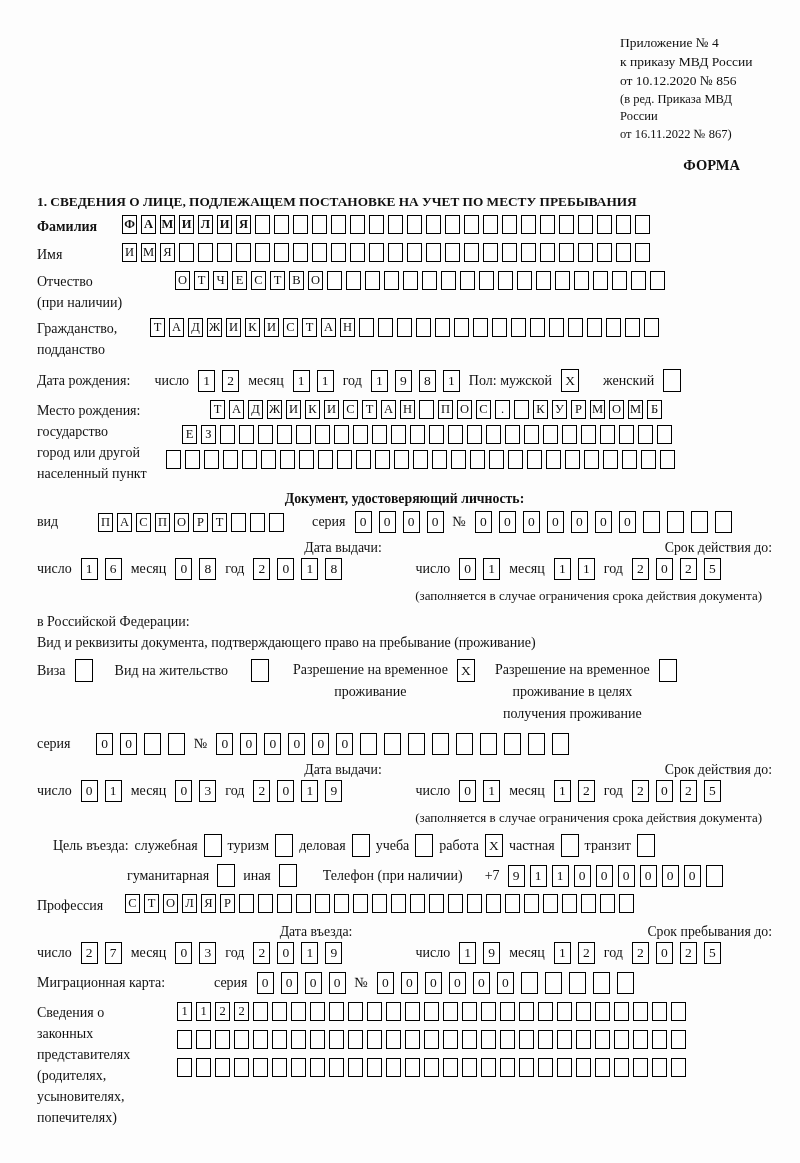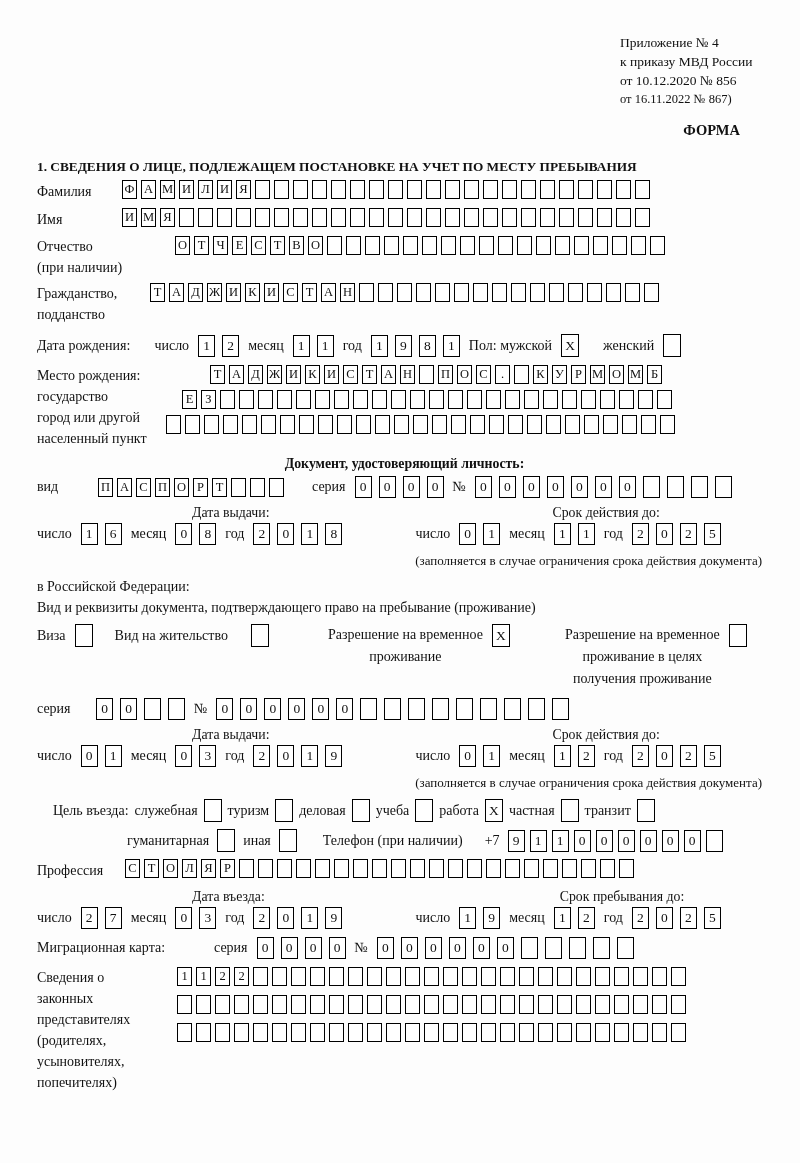--- a/index.html
+++ b/index.html
@@ -31,45 +31,46 @@
     flex: none; width: 15px; height: 19px; border: 1.6px solid #000;
     text-align: center; font-size: 12.5px; line-height: 17px; background: #fff;
   }
   .wide { gap: 7px; }
   .wide .cell { width: 17px; height: 22px; font-size: 13.5px; line-height: 20px; }
   .chk {
     flex: none; display: inline-block; width: 18px; height: 23px; border: 1.6px solid #000;
     text-align: center; font-size: 13.5px; line-height: 21px; background: #fff; vertical-align: middle;
   }
   .inline { display: flex; align-items: center; gap: 9px; }
-  .stack { display: flex; flex-direction: column; text-align: center; line-height: 1.55; margin-left: 35px; }
+  .stack { display: flex; flex-direction: column; text-align: center; line-height: 1.55; }
   .chkgroup { display: flex; align-items: flex-start; gap: 9px; }
-  .dates-hdr { display: flex; font-size: 13.8px; margin-top: 7px; }
+  .dates-hdr { display: flex; font-size: 13.8px; margin-top: 7px; justify-content: flex-end; }
   .dates-row { display: flex; align-items: center; margin-top: 2px; }
   .note { font-size: 13px; text-align: right; margin-top: 8px; padding-right: 10px; }
   .center-bold { text-align: center; font-weight: bold; font-size: 13.8px; margin-top: 7px; }
   .plain { margin-top: 7px; line-height: 1.5; }
 </style>
 </head>
 <body>
 
 <div class="page">
 
   <div class="hdr">
     <div>Приложение № 4</div>
     <div>к приказу МВД России</div>
     <div>от 10.12.2020 № 856</div>
+    <div class="small">(в ред. Приказа МВД России</div>
     <div class="small">от 16.11.2022 № 867)</div>
   </div>
   <div class="forma">ФОРМА</div>
 
 
   <div class="sec-heading">1. СВЕДЕНИЯ О ЛИЦЕ, ПОДЛЕЖАЩЕМ ПОСТАНОВКЕ НА УЧЕТ ПО МЕСТУ ПРЕБЫВАНИЯ</div>
 
-  <div class="row" style="">
+  <div class="row" style="font-weight:bold;">
     <span class="lbl" style="width:85px;">Фамилия</span>
     <span class="boxes">
         <span class="cell">Ф</span>
         <span class="cell">А</span>
         <span class="cell">М</span>
         <span class="cell">И</span>
         <span class="cell">Л</span>
         <span class="cell">И</span>
         <span class="cell">Я</span>
         <span class="cell"></span>

